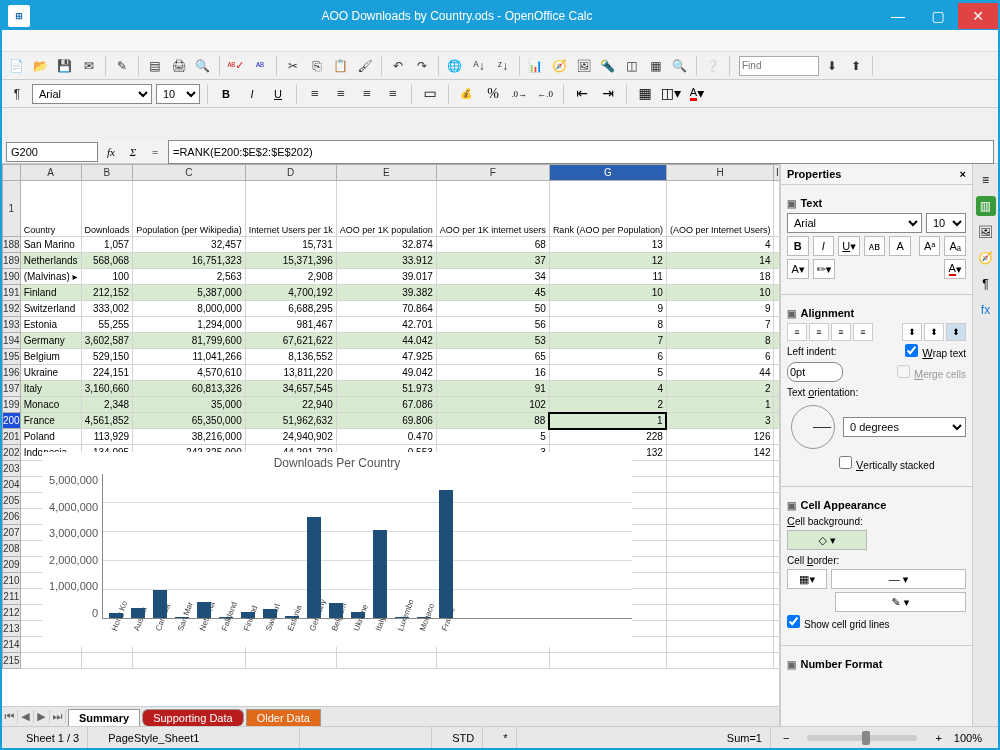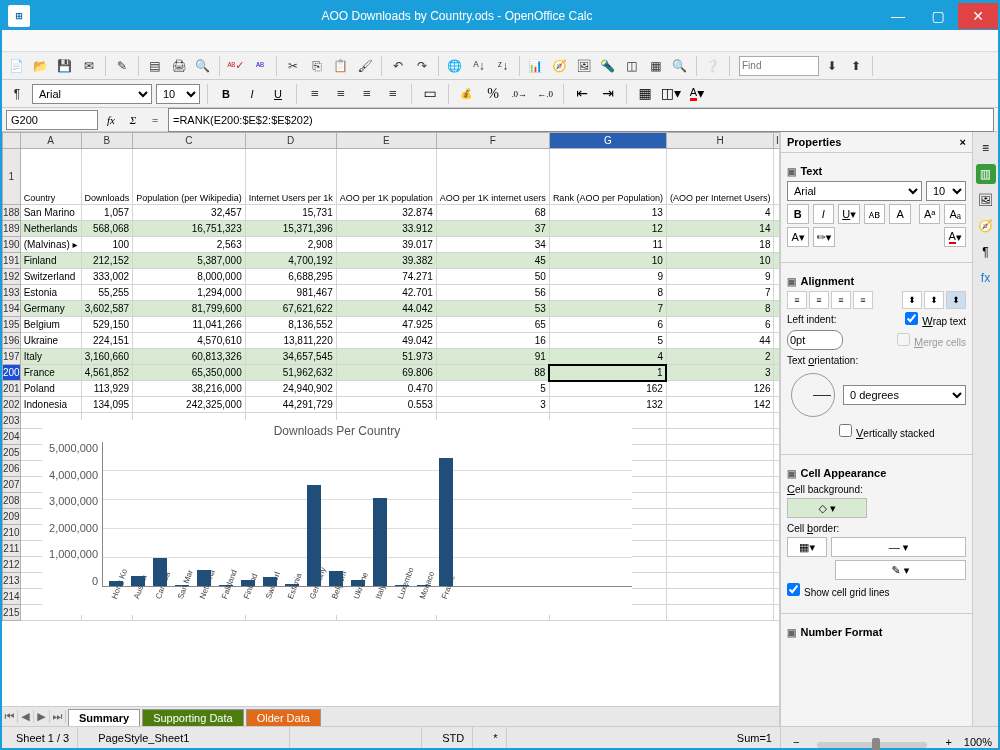--- a/index.html
+++ b/index.html
@@ -15,21 +15,21 @@
 .menubar span { padding: 2px 7px; cursor:default;margin-top:45px; }
 .menubar span u { text-decoration: underline; }
 .menubar .x { margin-left:auto; padding:0 4px; font-size:14px; color:#666;}
 .toolbar { height: 28px; background: #f2f2f2; border-bottom:1px solid #ccc; display:flex; align-items:center; padding:0 4px; gap:2px;}
 .tb-btn { width:22px; height:22px; border:1px solid transparent; display:flex; align-items:center; justify-content:center; font-size:12px; color:#333; border-radius:2px;}
 .tb-sep { width:1px; height:20px; background:#ccc; margin:0 3px;}
 .findbox { width: 80px; height:20px; border:1px solid #aaa; background:#fff; font-size:10px; padding:0 2px; margin-left:4px;}
 .fmtbar { height:28px; background:#f2f2f2; border-bottom:1px solid #ccc; display:flex; align-items:center; padding:0 4px; gap:4px;}
 .combo { height:20px; border:1px solid #888; background:#fff; font-size:11px; padding:0 2px;}
 .fmt-btn { width:22px;height:22px; display:flex;align-items:center;justify-content:center; font-family:'Times New Roman',serif; font-size:14px;}
-.formulabar { height:24px; background:#f2f2f2; border-bottom:1px solid #ccc; display:flex; align-items:center; padding:2px 4px; gap:4px;}
+.formulabar { height:24px; background:#f2f2f2; border-bottom:1px solid #ccc; display:flex; align-items:center; padding:2px 4px; gap:4px;margin-top:32px;}
 .namebox { width:92px; height:20px; border:1px solid #888; background:#fff; padding:0 4px; font-size:11px;}
 .fx-btn { width:18px; height:18px; font-style:italic; font-family:serif; display:flex;align-items:center;justify-content:center;}
 .formula-input { flex:1; height:24px; border:1px solid #888; background:#fff; padding:0 4px; font-size:11px;}
 .main { flex:1; display:flex; overflow:hidden; background:#fff;}
 .sheet-area { flex:1; display:flex; flex-direction:column; overflow:hidden; border-right:1px solid #ccc;}
 .grid { flex:1; overflow:hidden; position:relative;}
 table.sheet { border-collapse:collapse; width:100%; background:#fff;}
 table.sheet th { background:#e8e8e8; border:1px solid #b0b0b0; font-weight:normal; font-size:10px; color:#333; height:16px; }
 table.sheet th.colh { width:58px; }
 table.sheet th.rowh { width:30px; text-align:center;}
@@ -48,37 +48,37 @@
 .plot { flex:1; border-left:1px solid #888; border-bottom:1px solid #888; display:flex; align-items:flex-end; gap:8px; padding:0 6px; position:relative;}
 .plot::before{content:'';position:absolute;left:0;right:0;top:0;bottom:0;background:repeating-linear-gradient(to top,transparent,transparent 28px,#ddd 28px,#ddd 29px);}
 .bar { width:14px; background:#1f4e79; position:relative; z-index:1;}
 .x-labels { display:flex; padding-left:60px; gap:8px; height:30px;}
 .x-labels span { width:14px; font-size:8px; transform:rotate(-70deg); transform-origin:top left; white-space:nowrap; position:relative; top:10px; left:8px; color:#444;}
 .sheet-tabs { height:20px; background:#e8e8e8; border-top:1px solid #ccc; display:flex; align-items:center; font-size:10px;}
 .sheet-tabs .nav { display:flex;}
 .sheet-tabs .nav div{width:16px;text-align:center;border-right:1px solid #ccc;color:#666;}
 .sheet-tab { padding:2px 10px; border:1px solid #999; border-bottom:none; margin-left:2px; position:relative; top:1px;}
 .sheet-tab.active{background:#fff; font-weight:bold;}
-.sheet-tab.green{background:#4d7c0f;color:#fff;}
+.sheet-tab.green{background:#b91c1c;color:#fff;border-radius:6px;}
 .sheet-tab.orange{background:#e06a1a;color:#fff;}
 .sidebar-strip { width:26px; background:#e8e8e8; border-left:1px solid #ccc; display:flex; flex-direction:column; align-items:center; gap:6px; padding-top:6px;}
 .sidebar-strip div{width:20px;height:20px;border-radius:3px;display:flex;align-items:center;justify-content:center;font-size:12px;}
 .prop-panel { width:192px; background:#f4f4f4; border-left:1px solid #ccc; display:flex; flex-direction:column; overflow:hidden;}
 .prop-title { padding:4px 6px; font-weight:bold; font-size:12px; display:flex; justify-content:space-between;}
 .prop-section { border-top:1px solid #ccc; padding:12px 6px;}
 .prop-section h4 { font-size:11px; font-weight:bold; margin-bottom:4px; display:flex; align-items:center; gap:4px;}
 .prop-section h4::before{content:'▣'; font-size:10px; color:#666;}
 .prop-row { display:flex; gap:4px; margin:3px 0; align-items:center;}
 .prop-row .btn { width:22px; height:20px; border:1px solid #bbb; background:#fff; display:flex;align-items:center;justify-content:center;font-size:11px;}
 .prop-row label { font-size:10px;}
 .align-grid { display:grid; grid-template-columns:repeat(4,20px); gap:2px;}
 .align-grid div{height:18px;border:1px solid #ccc;background:#fff;display:flex;align-items:center;justify-content:center;font-size:9px;}
 .orient-dial { width:44px; height:44px; border:1px solid #999; border-radius:50%; position:relative; margin:4px 4px;}
 .orient-dial::after{content:'';position:absolute;left:50%;top:50%;width:18px;height:1px;background:#333;}
-.statusbar { height:22px; background:#e8e8e8; border-top:1px solid #ccc; display:flex; align-items:flex-end; font-size:10px; padding:0 6px; gap:12px;}
+.statusbar { height:22px; background:#e8e8e8; border-top:1px solid #ccc; display:flex; align-items:center; font-size:10px; padding:0 16px; gap:12px;}
 .statusbar .cell { border-right:1px solid #ccc; padding:0 8px; height:100%; display:flex;align-items:center;}
 .statusbar .spacer{flex:1;}
 .zoom-slider { width:110px; height:6px; background:#ccc; border-radius:3px; position:relative; margin:0 6px;}
 .zoom-slider .thumb{position:absolute; left:50%; top:-4px; width:8px; height:14px; background:#888; border-radius:2px;}
 input[type=checkbox]{margin-right:4px;}
 </style>
 </head>
 <body>
 
 <div class="window">
@@ -268,21 +268,21 @@
                 <td class="num ">10</td>
                 <td class="num ">10</td>
                 <td></td>
               </tr>
               <tr class="white">
                 <th class="rowh ">192</th>
                 <td class=" ">Switzerland</td>
                 <td class="num ">333,002</td>
                 <td class="num ">8,000,000</td>
                 <td class="num ">6,688,295</td>
-                <td class="num ">74.271</td>
+                <td class="num ">70.864</td>
                 <td class="num ">50</td>
                 <td class="num ">9</td>
                 <td class="num ">9</td>
                 <td></td>
               </tr>
               <tr class="white">
                 <th class="rowh ">193</th>
                 <td class=" ">Estonia</td>
                 <td class="num ">55,255</td>
                 <td class="num ">1,294,000</td>
@@ -335,40 +335,52 @@
                 <td class="num ">3,160,660</td>
                 <td class="num ">60,813,326</td>
                 <td class="num ">34,657,545</td>
                 <td class="num ">51.973</td>
                 <td class="num ">91</td>
                 <td class="num ">4</td>
                 <td class="num ">2</td>
                 <td></td>
               </tr>
               <tr class="green">
+                <th class="rowh ">199</th>
+                <td class=" ">Monaco</td>
+                <td class="num ">2,348</td>
+                <td class="num ">35,000</td>
+                <td class="num ">22,940</td>
+                <td class="num ">67.086</td>
+                <td class="num ">102</td>
+                <td class="num ">2</td>
+                <td class="num ">1</td>
+                <td></td>
+              </tr>
+              <tr class="green">
                 <th class="rowh sel">200</th>
                 <td class=" ">France</td>
                 <td class="num ">4,561,852</td>
                 <td class="num ">65,350,000</td>
                 <td class="num ">51,962,632</td>
                 <td class="num ">69.806</td>
                 <td class="num ">88</td>
                 <td class="num selcell">1</td>
                 <td class="num ">3</td>
                 <td></td>
               </tr>
               <tr class="white">
                 <th class="rowh ">201</th>
                 <td class=" ">Poland</td>
                 <td class="num ">113,929</td>
                 <td class="num ">38,216,000</td>
                 <td class="num ">24,940,902</td>
                 <td class="num ">0.470</td>
                 <td class="num ">5</td>
-                <td class="num ">162</td>
+                <td class="num ">228</td>
                 <td class="num ">126</td>
                 <td></td>
               </tr>
               <tr class="white">
                 <th class="rowh ">202</th>
                 <td class=" ">Indonesia</td>
                 <td class="num ">134,095</td>
                 <td class="num ">242,325,000</td>
                 <td class="num ">44,291,729</td>
                 <td class="num ">0.553</td>

